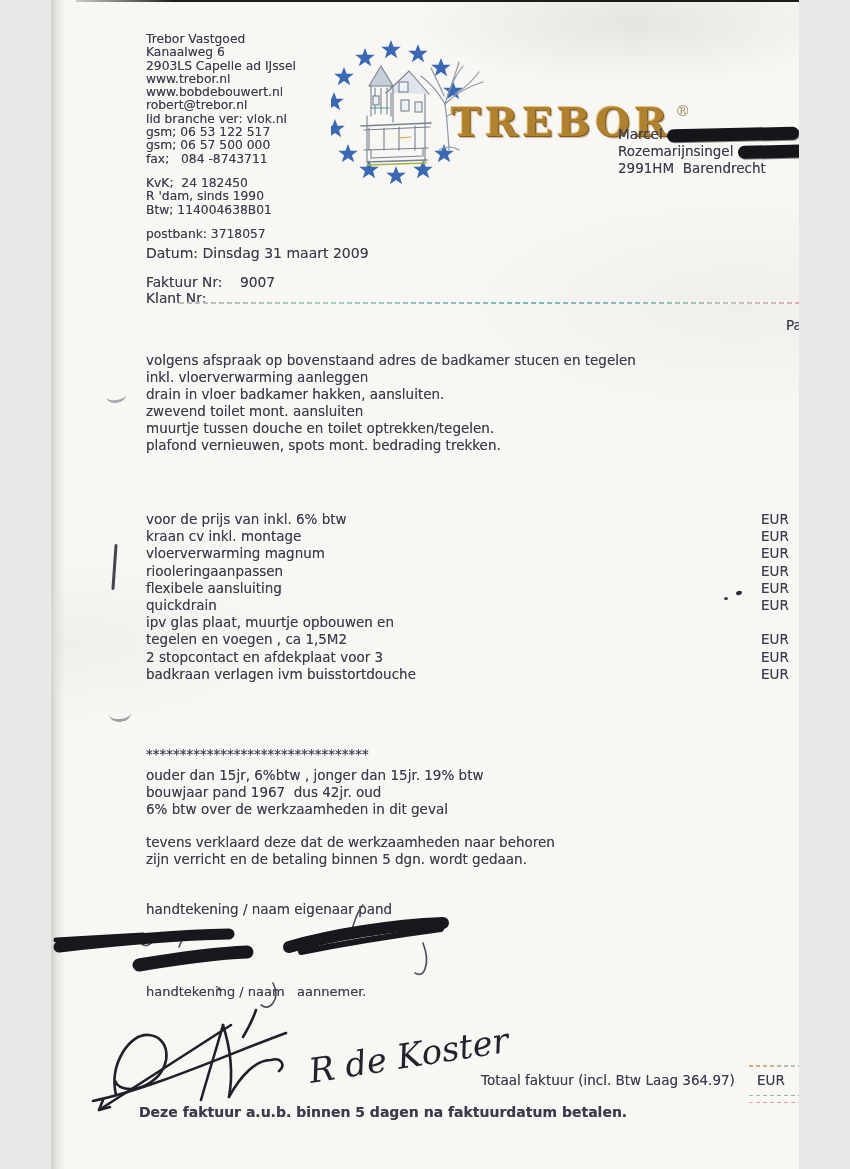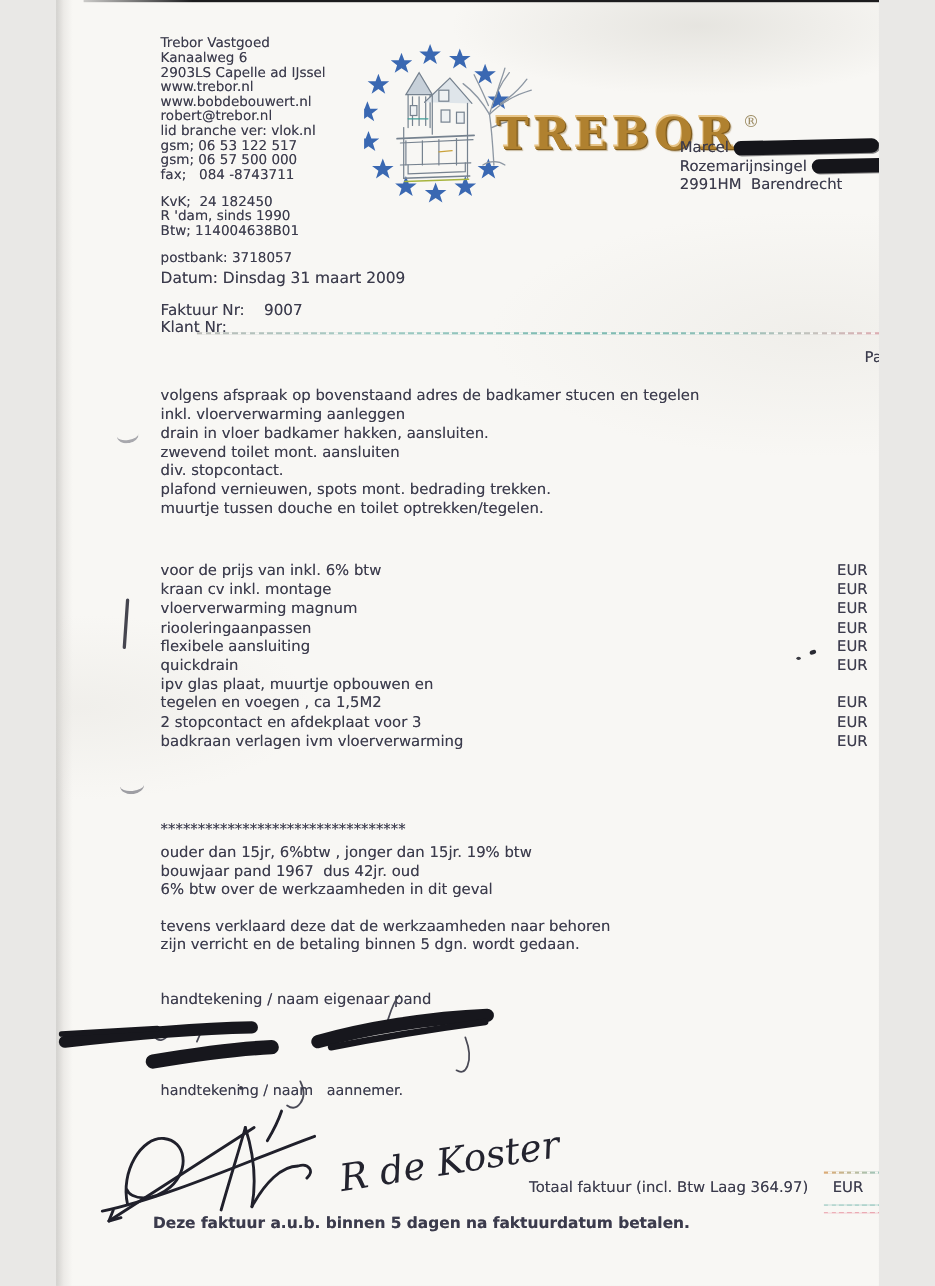--- a/index.html
+++ b/index.html
@@ -187,23 +187,22 @@
   <span class="abs t faktuur">Faktuur Nr:    9007</span>
   <span class="abs t klant">Klant Nr:</span>
   <span class="abs t pagina">Pagina: 1</span>
   <div class="abs sepline"></div>
 
   <div class="abs desc-block">
     <span class="t">volgens afspraak op bovenstaand adres de badkamer stucen en tegelen</span>
     <span class="t">inkl. vloerverwarming aanleggen</span>
     <span class="t">drain in vloer badkamer hakken, aansluiten.</span>
     <span class="t">zwevend toilet mont. aansluiten</span>
-    <span class="t">div. stopcontact.</span>
+    <span class="t">muurtje tussen douche en toilet optrekken/tegelen.</span>
     <span class="t">plafond vernieuwen, spots mont. bedrading trekken.</span>
-    <span class="t">muurtje tussen douche en toilet optrekken/tegelen.</span>
   </div>
 
   <div class="abs items">
     <div class="row">
       <span class="t d">voor de prijs van inkl. 6% btw</span>
       <span class="t c">EUR</span>
       <span class="t a">5,088.0</span>
     </div>
     <div class="row">
       <span class="t d">kraan cv inkl. montage</span>
@@ -237,21 +236,21 @@
       <span class="t d">tegelen en voegen , ca 1,5M2</span>
       <span class="t c">EUR</span>
       <span class="t a">375.0</span>
     </div>
     <div class="row">
       <span class="t d">2 stopcontact en afdekplaat voor 3</span>
       <span class="t c">EUR</span>
       <span class="t a">20.0</span>
     </div>
     <div class="row">
-      <span class="t d">badkraan verlagen ivm vloerverwarming</span>
+      <span class="t d">badkraan verlagen ivm buisstortdouche</span>
       <span class="t c">EUR</span>
       <span class="t a">175.0</span>
     </div>
   </div>
 
   <div class="abs decl">
     <span class="t">*********************************</span>
     <span class="t sub">ouder dan 15jr, 6%btw , jonger dan 15jr. 19% btw</span>
     <span class="t">bouwjaar pand 1967  dus 42jr. oud</span>
     <span class="t">6% btw over de werkzaamheden in dit geval</span>

